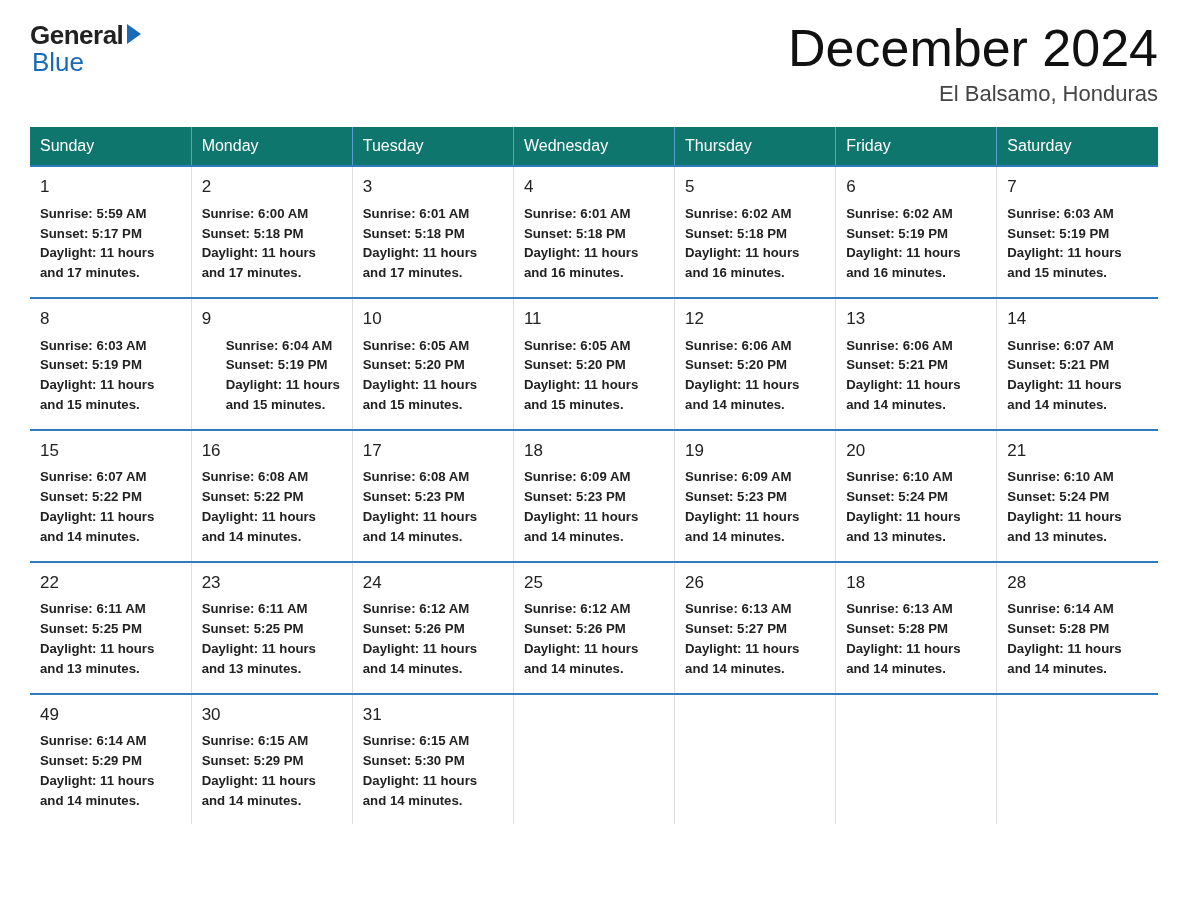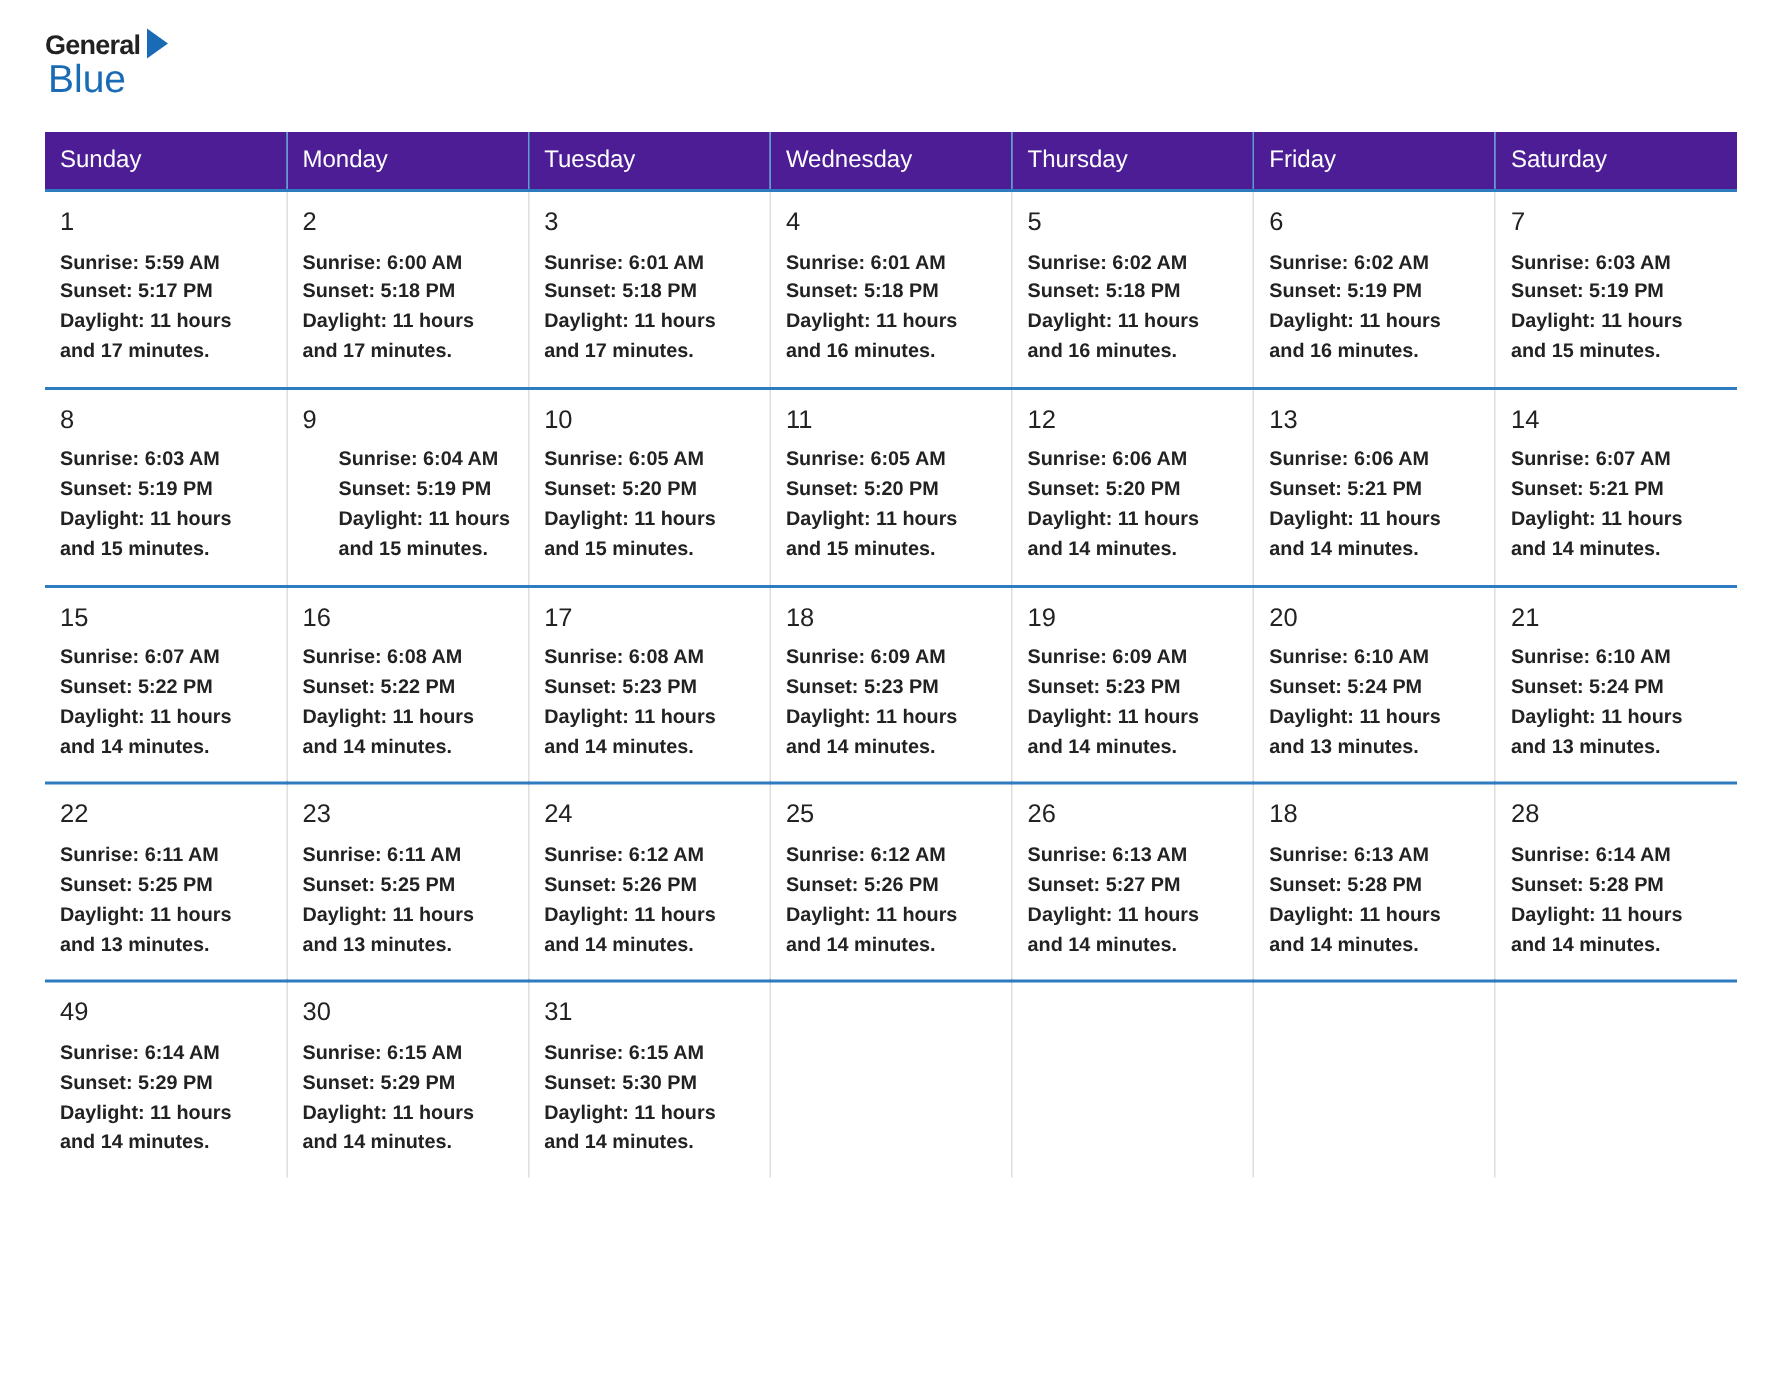--- a/index.html
+++ b/index.html
@@ -20,21 +20,21 @@
     .logo {
       display: flex;
       flex-direction: column;
       align-items: flex-start;
     }
     .logo-top {
       display: flex;
       align-items: center;
     }
     .logo-general {
-      font-size: 18px;
+      font-size: 26px;
       font-weight: bold;
       color: #222;
       letter-spacing: -0.5px;
     }
     .logo-triangle {
       width: 0;
       height: 0;
       border-left: 14px solid #1a6bb5;
       border-top: 10px solid transparent;
       border-bottom: 10px solid transparent;
@@ -61,21 +61,21 @@
       font-size: 22px;
       color: #444;
       margin-top: 4px;
     }
     table {
       width: 100%;
       border-collapse: collapse;
       table-layout: fixed;
     }
     thead tr {
-      background-color: #4c1d95;
+      background-color: #0f766e;
     }
     thead th {
       color: #fff;
       font-size: 16px;
       font-weight: normal;
       padding: 10px 10px;
       text-align: left;
       border-right: 1px solid #5a9fd4;
     }
     thead th:last-child {
@@ -111,20 +111,24 @@
 </head>
 <body>
 
 <div class="header">
   <div class="logo">
     <div class="logo-top">
       <span class="logo-general">General</span>
       <div class="logo-triangle"></div>
     </div>
     <span class="logo-blue">Blue</span>
+  </div>
+  <div class="title-section">
+    <div class="main-title">December 2024</div>
+    <div class="subtitle">El Balsamo, Honduras</div>
   </div>
 </div>
 
 <table>
   <thead>
     <tr>
     <th>Sunday</th>
         <th>Monday</th>
         <th>Tuesday</th>
         <th>Wednesday</th>

